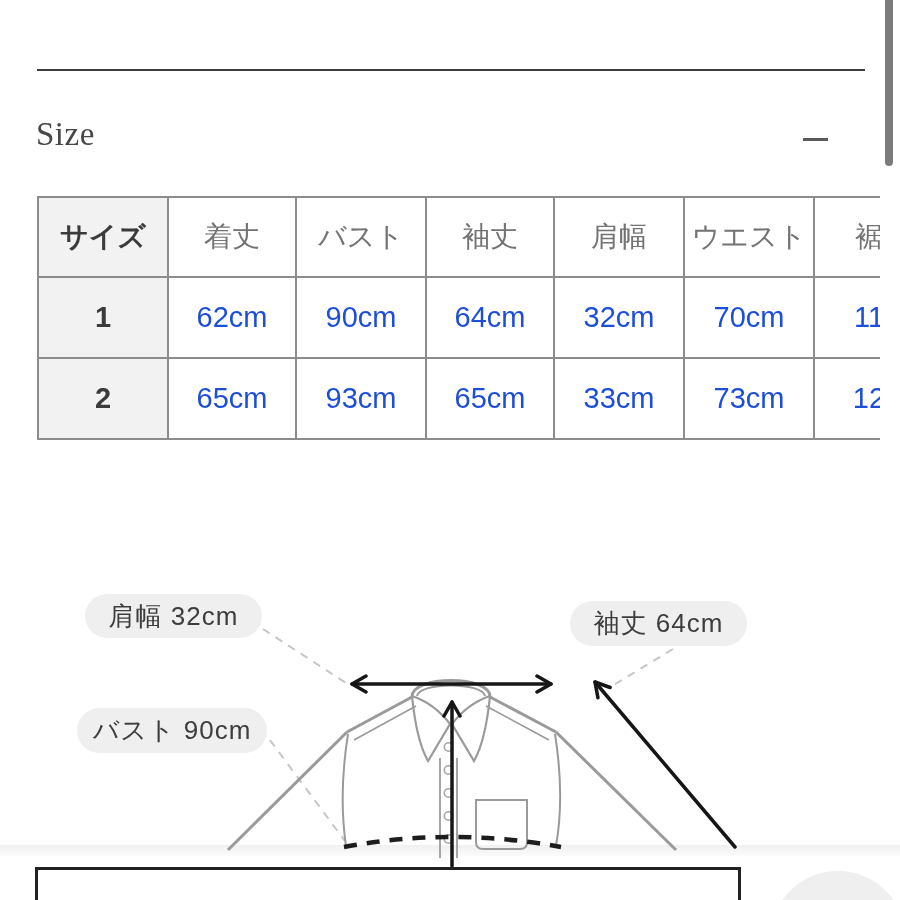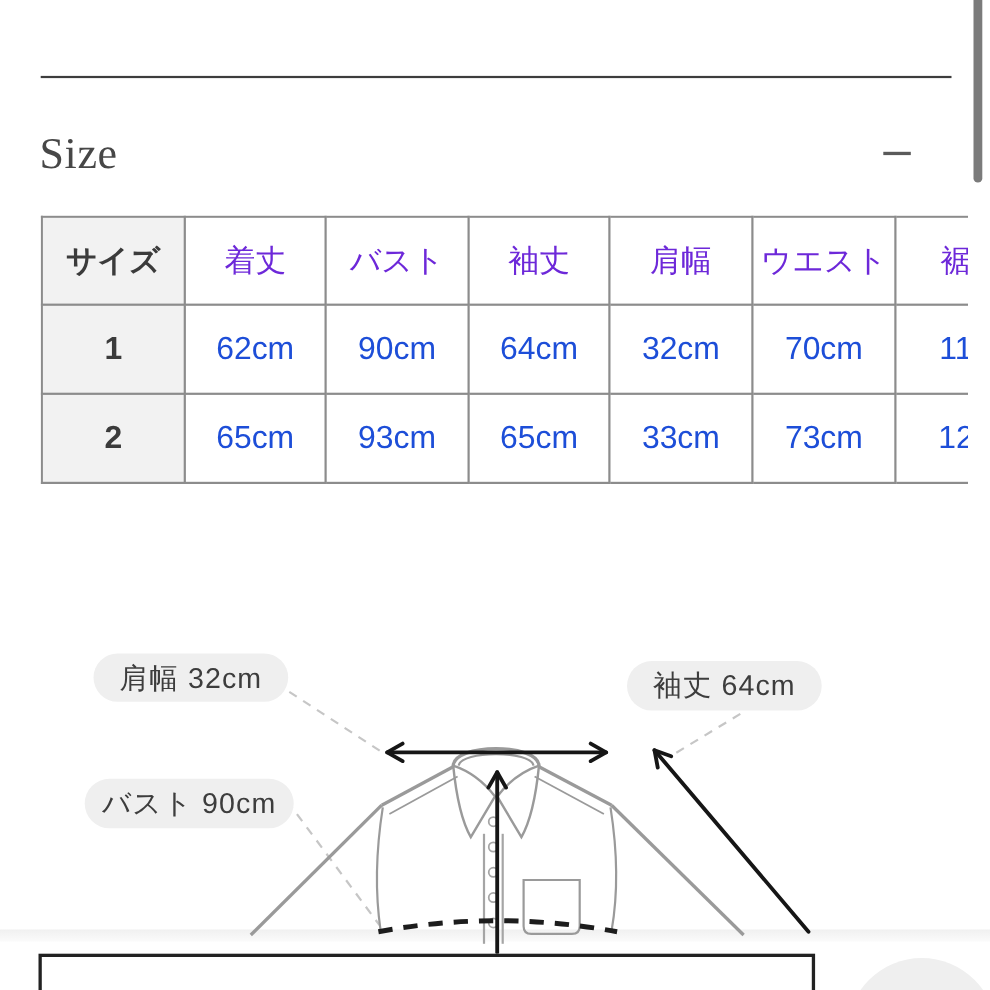--- a/index.html
+++ b/index.html
@@ -7,41 +7,41 @@
     position:relative; width:900px; height:900px; overflow:hidden;
     background:#ffffff;
     font-family:"Liberation Sans","DejaVu Sans",sans-serif;
     color:#3f3f3f;
   }
 
   
   .top-rule { position:absolute; left:37px; top:69px; width:828px; height:2px; background:#3d3d3d; }
   .size-heading {
     position:absolute; left:36px; top:116px; font-family:"Liberation Serif","DejaVu Serif",serif;
-    font-size:40px; color:#474747; letter-spacing:0.5px;
+    font-size:33px; color:#474747; letter-spacing:0.5px;
   }
   .collapse-btn {
     position:absolute; left:788px; top:120px; width:52px; height:40px;
     background:none; border:none; cursor:pointer; padding:0;
   }
   .minus-bar { position:absolute; left:15px; top:18px; width:25px; height:3px; background:#5a5a5a; }
 
   .scrollbar-thumb {
     position:absolute; left:885px; top:0px; width:8px; height:166px;
     background:#7b7b7b; border-radius:0 0 4px 4px;
   }
 
   
   .table-clip { position:absolute; left:37px; top:196px; width:843px; height:250px; overflow:hidden; }
   table.size-table { border-collapse:collapse; table-layout:fixed; width:926px; background:#fff; }
   .size-table th, .size-table td {
     border:2px solid #8c8c8c; text-align:center; vertical-align:middle;
     padding:0; font-size:29px; color:#1d4ed8; font-weight:400;
   }
-  .size-table thead th { height:78px; font-size:28px; color:#6d28d9; }
+  .size-table thead th { height:78px; font-size:28px; color:#737373; }
   .size-table tbody th, .size-table tbody td { height:79px; }
   .size-col { background:#f2f2f2; font-weight:700 !important; color:#3b3b3b !important;margin-top:16px; }
   .cut-col { padding-right:40px !important; }
 
   
   .shadow-band {
     position:absolute; left:0; top:845px; width:900px; height:11px;
     background:linear-gradient(to bottom,#f0f0f0,#fbfbfb); z-index:0;
   }
   svg.diagram { position:absolute; left:0; top:0; width:900px; height:900px; z-index:1; }

